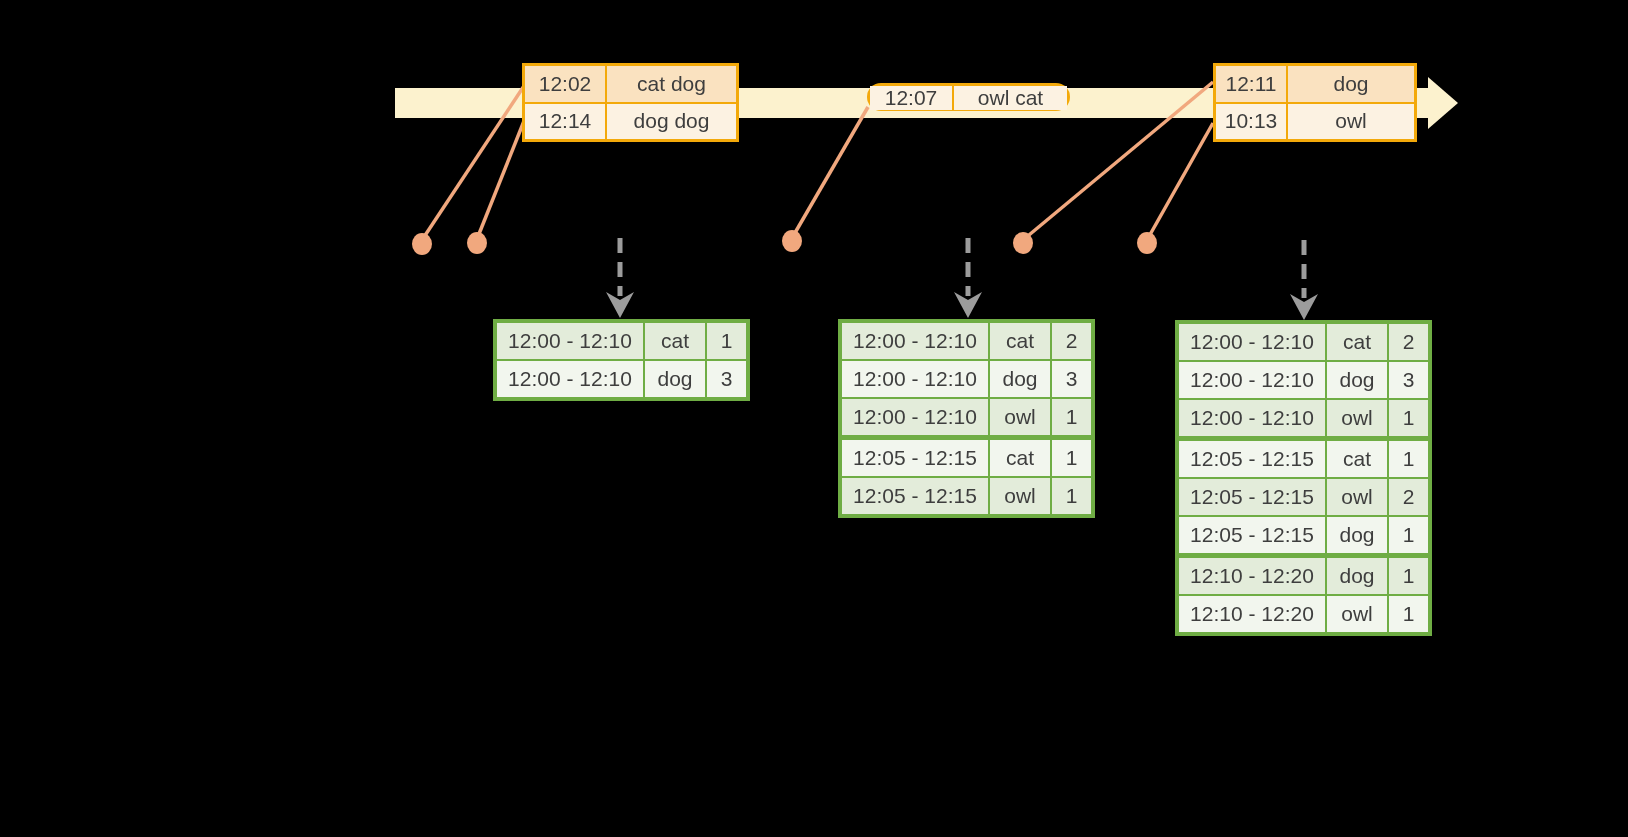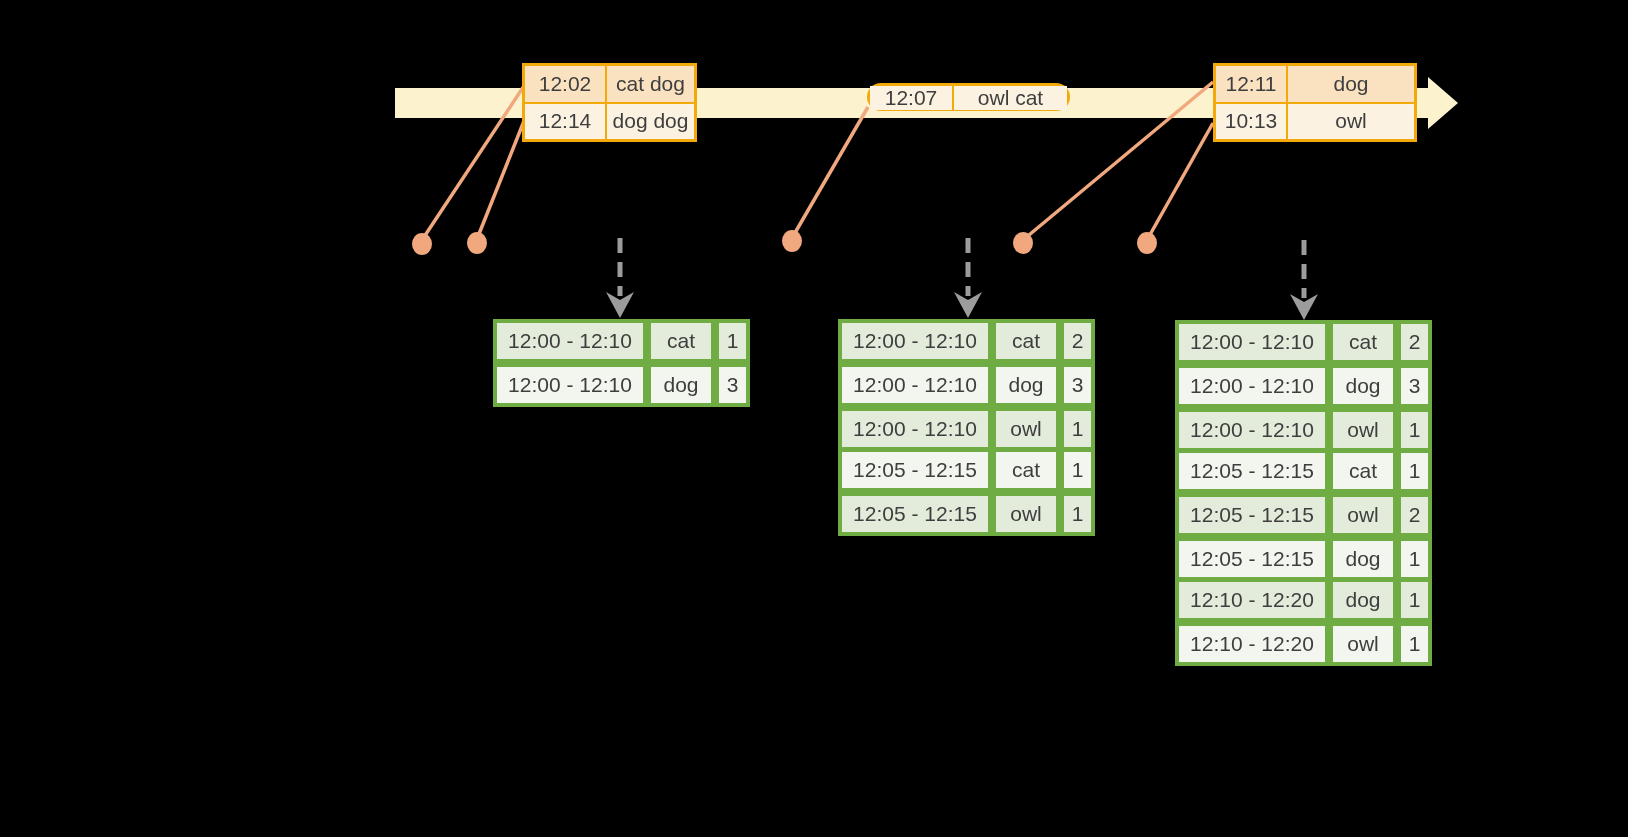--- a/index.html
+++ b/index.html
@@ -18,35 +18,35 @@
   .overlay { position:absolute; left:0; top:0; width:1628px; height:837px; pointer-events:none; }
   .connector { stroke:#F1A87E; stroke-width:3.5; }
   .dot { fill:#F1A87E; }
   .emit-line { stroke:#9C9C9C; stroke-width:5; stroke-dasharray:15 9; }
   .emit-head { fill:#9C9C9C; }
   
   .etable {
     position:absolute; display:grid; gap:2px; background:#F3A90A;
     padding:3px; box-sizing:border-box;
   }
-  #e1 { left:522px; top:63px;  width:175px; height:79px; grid-template-columns:80px 1fr; }
+  #e1 { left:522px; top:63px;  width:217px; height:79px; grid-template-columns:80px 1fr; }
   #e2 { left:867px; top:83px;  width:203px; height:28px; grid-template-columns:82px 1fr;border-radius:14px; }
   #e3 { left:1213px; top:63px; width:204px; height:79px; grid-template-columns:70px 1fr; }
   .ecell { display:flex; align-items:center; justify-content:center; font-size:21px; }
   .fill-peach { background:#FAE2C0; }
   .fill-cream { background:#FCF2E2; }
   
   .gtable {
     position:absolute; background:#6FAD44; padding:4px; box-sizing:border-box;
     display:flex; flex-direction:column; gap:5px; width:257px;
   }
   #w1 { left:493px;  top:319px; }
   #w2 { left:838px;  top:319px; }
   #w3 { left:1175px; top:320px; }
-  .ggroup { display:grid; grid-template-columns:146px 60px 1fr; gap:8px; }
+  .ggroup { display:grid; grid-template-columns:146px 60px 1fr; gap:2px; }
   .gcell { height:36px; display:flex; align-items:center; justify-content:center; font-size:21px; }
   .g-dark  { background:#E3ECDA; }
   .g-light { background:#F2F6EE; }
 </style>
 </head>
 <body>
 
 <div class="canvas">
 
   <div class="band"></div>

